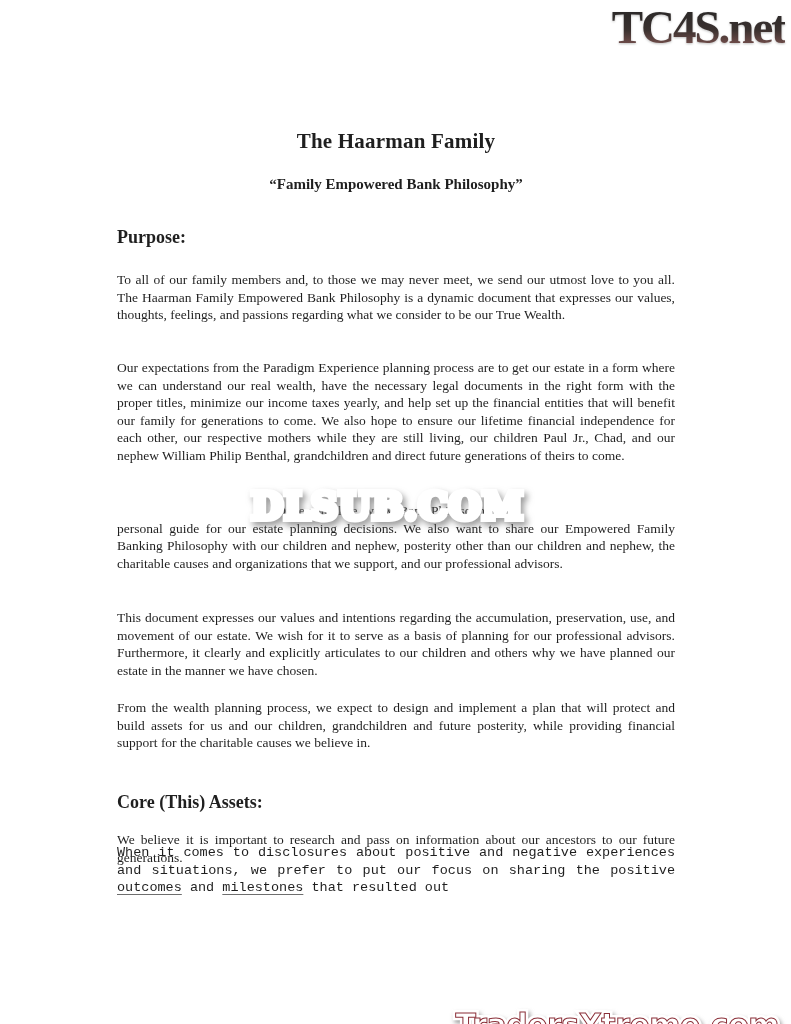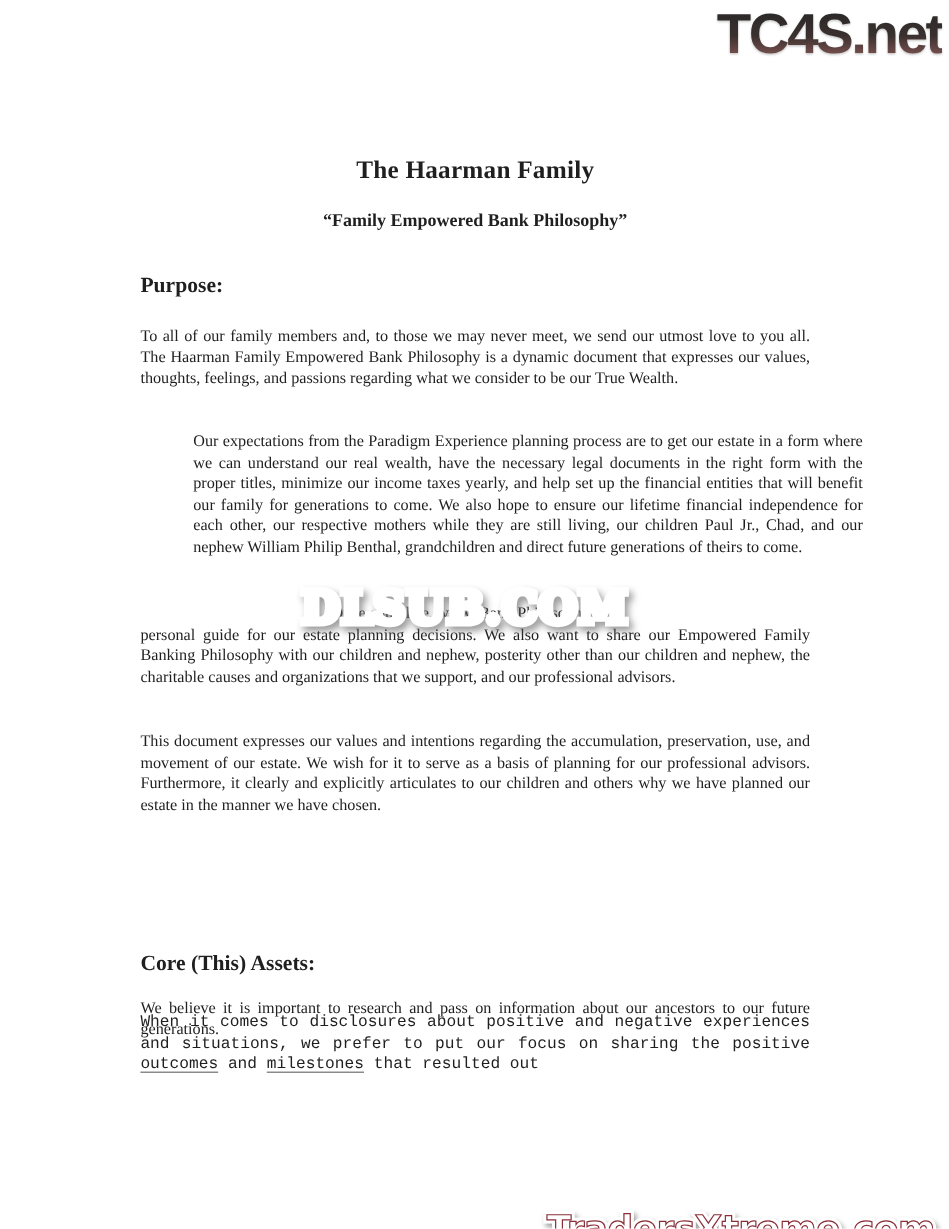--- a/index.html
+++ b/index.html
@@ -7,39 +7,39 @@
     position:relative;width:791px;height:1024px;background:#ffffff;overflow:hidden;
     font-family:"Liberation Serif",serif;color:#1f1f1f;
   }
   .block{position:absolute;left:117px;width:558px;}
   .body-text{font-size:13.5px;line-height:17.5px;text-align:justify;}
   .doc-title{top:129px;font-size:21px;font-weight:bold;text-align:center;letter-spacing:.2px;}
   .doc-subtitle{top:176px;font-size:15px;font-weight:bold;text-align:center;}
   .section-heading{font-size:18px;font-weight:bold;}
   #h-purpose{top:227px;}
   #p1{top:271px;}
-  #p2{top:359px;margin-left:44px;}
+  #p2{top:359px;}
   #p3{top:502px;}
   #p4{top:609px;}
   #p5{top:699px;}
   #h-core{top:792px;}
   #p6{top:831px;}
   #p7{top:844px;font-family:Liberation Mono, monospace;}
   .line1{display:flex;justify-content:center;white-space:nowrap;}
   .underlined{
     text-decoration:underline;
     text-decoration-color:#6e6e6e;
     text-decoration-thickness:1px;
     text-underline-offset:2.5px;
   }
 
   
   .logo-top{
     position:absolute;top:4px;right:6px;z-index:2;
-    font-family:Liberation Sans, sans-serif;font-weight:900;
+    font-family:Liberation Serif, serif;font-weight:900;
     font-size:47px;letter-spacing:-2px;line-height:1;
     background:linear-gradient(180deg,#262626 0%,#3a312f 55%,#8a5a57 100%);
     -webkit-background-clip:text;background-clip:text;color:transparent;
     filter:drop-shadow(0 1px 1px rgba(0,0,0,0.25));
   }
 
   
   .watermark{
     position:absolute;left:251px;top:486px;z-index:3;
     font-family:"DejaVu Serif",serif;font-weight:bold;
@@ -94,20 +94,21 @@
       <span>Once complete, we wa</span>
       <span>Bank Philosophy as a</span>
     </div>
     <div>personal guide for our estate planning decisions. We also want to share our Empowered Family Banking Philosophy with our children and nephew, posterity other than our children and nephew, the charitable causes and organizations that we support, and our professional advisors.</div>
   </div>
 
   <div class="watermark" data-text="DLSUB.COM">DLSUB.COM</div>
 
   <div id="p4" class="block body-text">This document expresses our values and intentions regarding the accumulation, preservation, use, and movement of our estate. We wish for it to serve as a basis of planning for our professional advisors. Furthermore, it clearly and explicitly articulates to our children and others why we have planned our estate in the manner we have chosen.</div>
 
+  <div id="p5" class="block body-text">From the wealth planning process, we expect to design and implement a plan that will protect and build assets for us and our children, grandchildren and future posterity, while providing financial support for the charitable causes we believe in.</div>
 
   <div id="h-core" class="block section-heading">Core (This) Assets:</div>
 
   <div id="p6" class="block body-text">We believe it is important to research and pass on information about our ancestors to our future generations.</div>
 
   <div id="p7" class="block body-text">
     <span>When it comes to disclosures about positive and negative experiences and situations, we prefer to put our focus on sharing the positive </span><span class="underlined">outcomes</span><span> and </span><span class="underlined">milestones</span><span> that resulted out</span>
   </div>
 
   <div class="logo-bottom" data-text="TradersXtreme.com">TradersXtreme.com</div>

